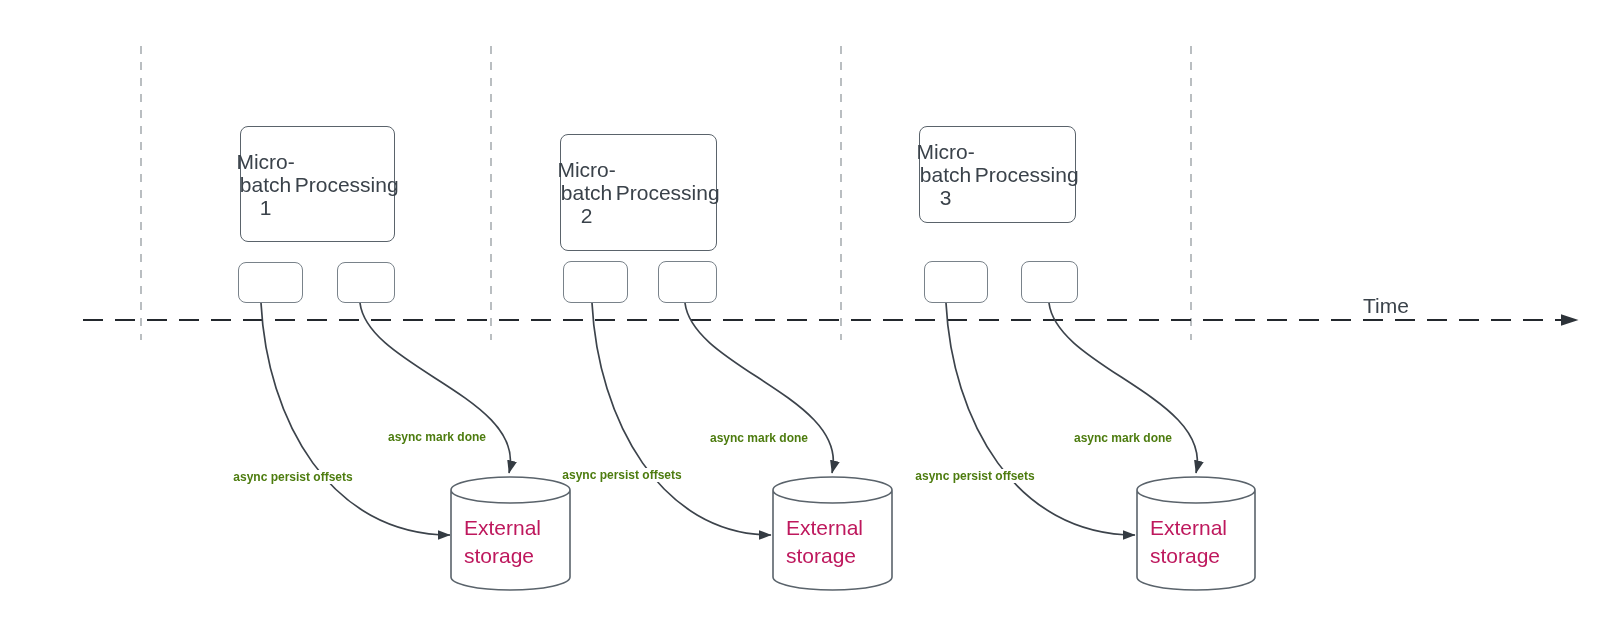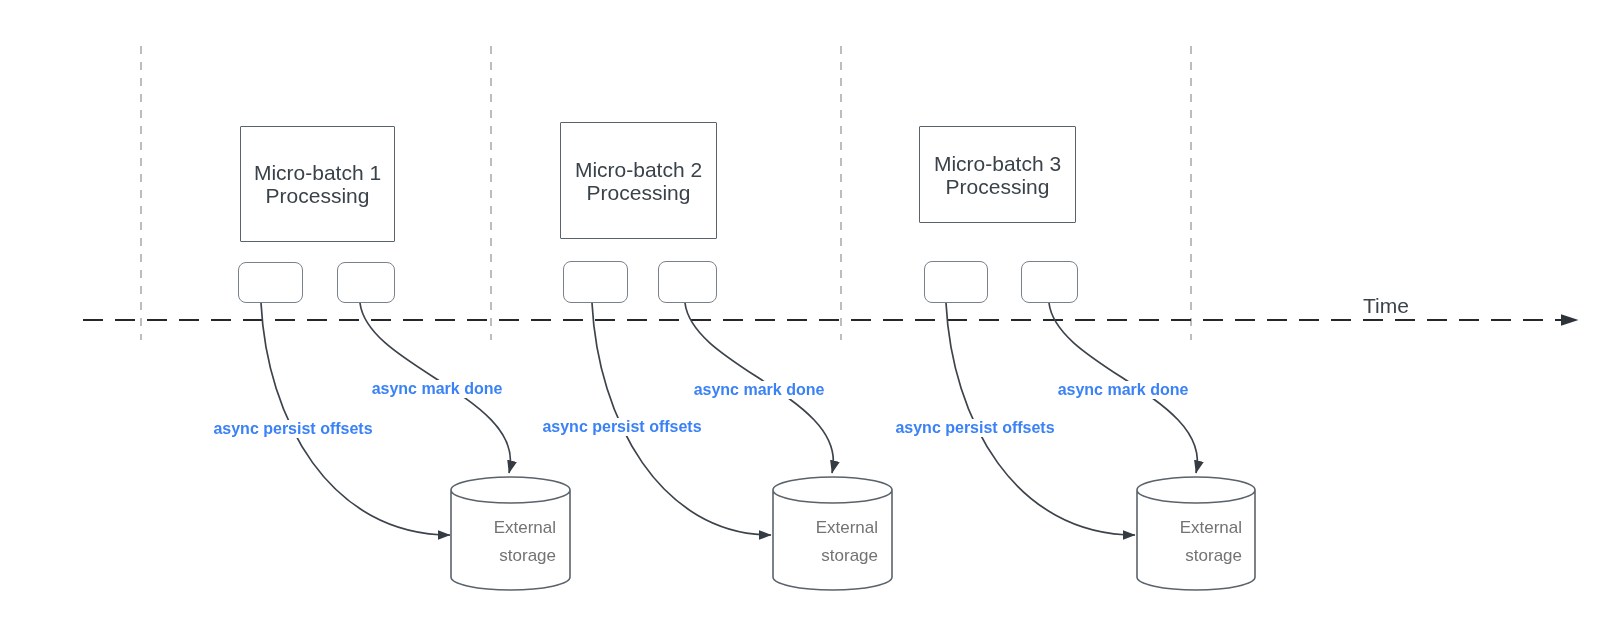--- a/index.html
+++ b/index.html
@@ -18,55 +18,56 @@
   .canvas svg.wires {
     position: absolute;
     left: 0;
     top: 0;
   }
   .node {
     position: absolute;
     box-sizing: border-box;
     background: #ffffff;
     border: 1.6px solid #5a636b;
-    border-radius: 1px;
+    border-radius: 8px;
     display: flex;
-    flex-direction: column;
+    flex-direction: row;
     align-items: center;
     justify-content: center;
     text-align: center;
     font-size: 21px;
     line-height: 23px;
     color: #3a424a;
   }
   .mini {
     position: absolute;
     box-sizing: border-box;
     background: #ffffff;
     border: 1.6px solid #79828a;
     border-radius: 8px;
   }
   .edge-label {
     position: absolute;
     transform: translate(-50%, -50%);
-    font-size: 16px;
+    font-size: 12px;
     font-weight: bold;
-    color: #3b82f6;
+    color: #4d7c0f;
     background: #ffffff;
     padding: 0 2px;
     white-space: nowrap;
+    margin-top: 48px;
   }
   .storage-label {
     position: absolute;
     transform: translate(-50%, -50%);
     width: 92px;
-    text-align: right;
-    font-size: 17px;
+    text-align: left;
+    font-size: 21px;
     line-height: 28px;
-    color: #737373;
+    color: #be185d;
   }
   .time-label {
     position: absolute;
     transform: translate(-50%, -50%);
     font-size: 21px;
     color: #3a424a;
     white-space: nowrap;
     margin-top: 34px;
   }
 </style>
@@ -109,21 +110,21 @@
   <div class="node" style="left:240px; top:126px; width:155px; height:116px;">
     <div>Micro-batch 1</div>
     <div>Processing</div>
   </div>
   <div class="mini" style="left:238px; top:262px; width:65px; height:41px;"></div>
   <div class="mini" style="left:337px; top:262px; width:58px; height:41px;"></div>
   <div class="edge-label" style="left:293px; top:429px;">async persist offsets</div>
   <div class="edge-label" style="left:437px; top:389px;">async mark done</div>
   <div class="storage-label" style="left:510px; top:542px;">External storage</div>
 
-  <div class="node" style="left:560px; top:122px; width:157px; height:117px;">
+  <div class="node" style="left:560px; top:134px; width:157px; height:117px;">
     <div>Micro-batch 2</div>
     <div>Processing</div>
   </div>
   <div class="mini" style="left:563px; top:261px; width:65px; height:42px;"></div>
   <div class="mini" style="left:658px; top:261px; width:59px; height:42px;"></div>
   <div class="edge-label" style="left:622px; top:427px;">async persist offsets</div>
   <div class="edge-label" style="left:759px; top:390px;">async mark done</div>
   <div class="storage-label" style="left:832px; top:542px;">External storage</div>
 
   <div class="node" style="left:919px; top:126px; width:157px; height:97px;">

